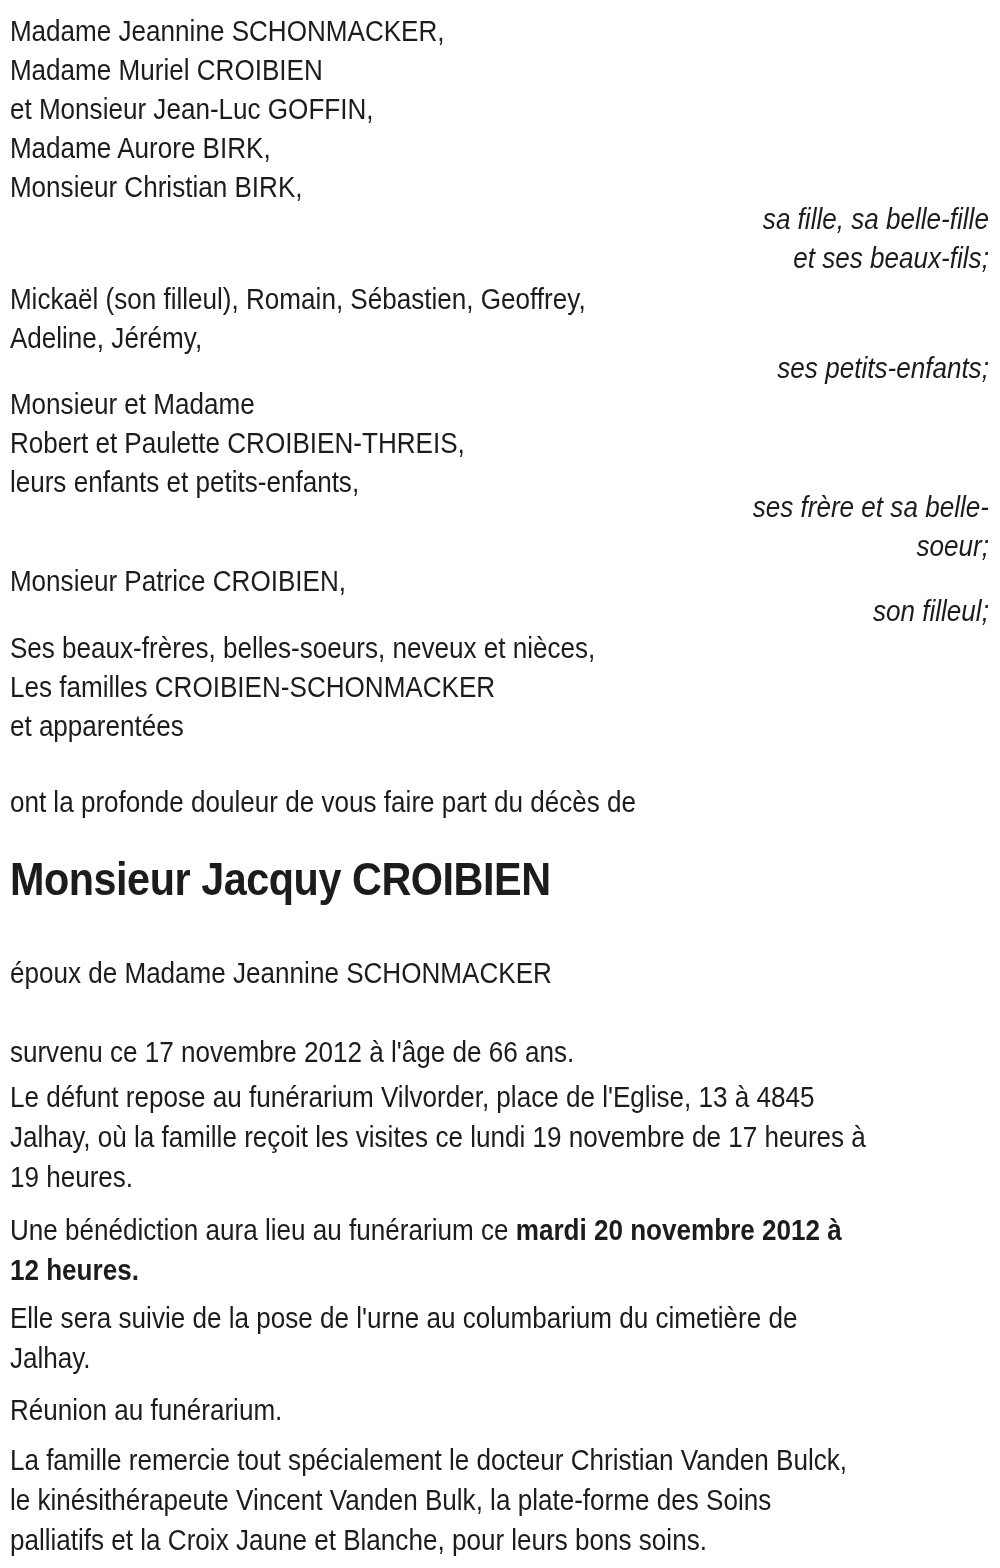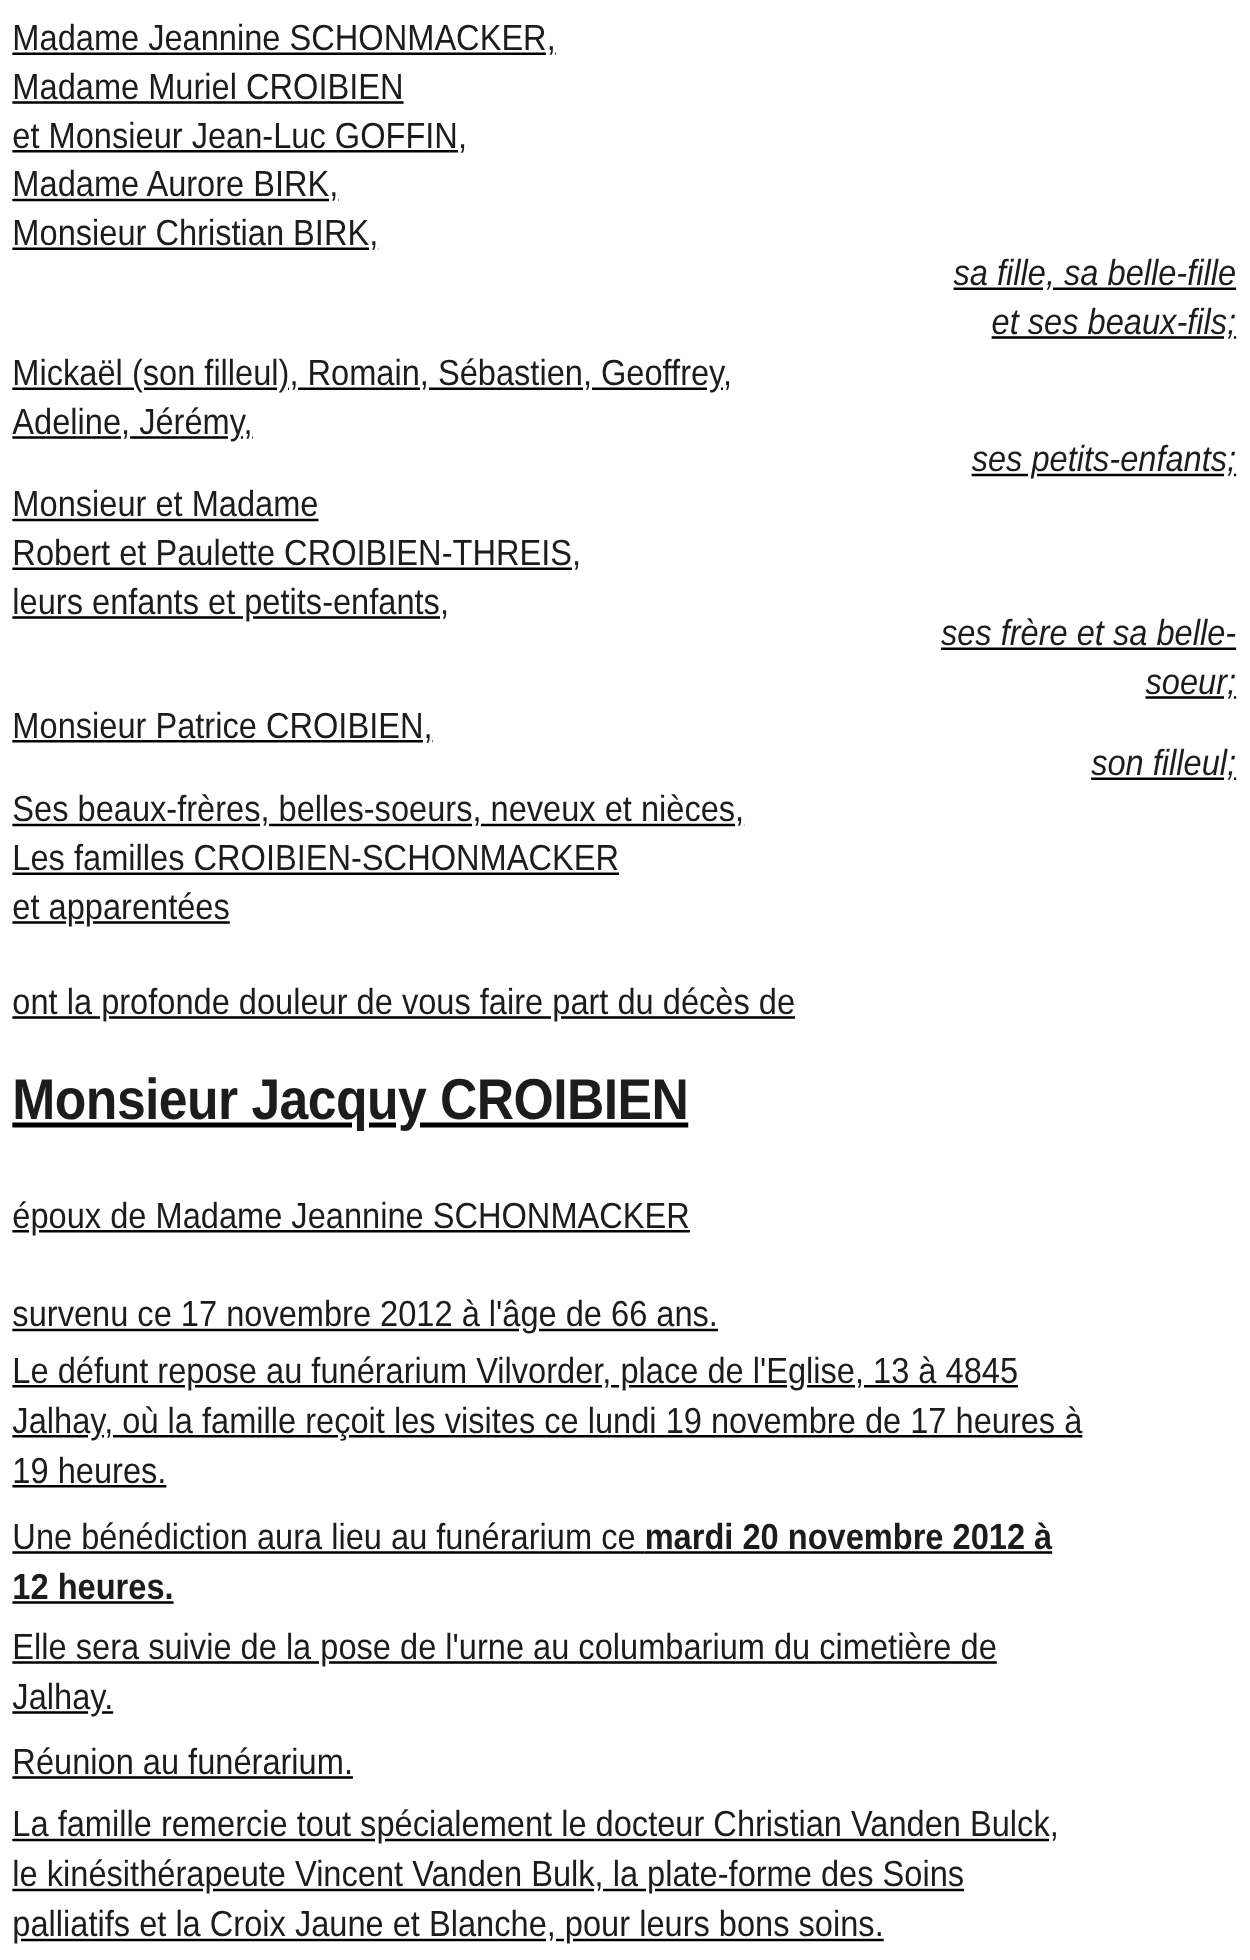--- a/index.html
+++ b/index.html
@@ -6,21 +6,20 @@
     margin: 0;
     padding: 0;
     background: #ffffff;
   }
   .page {
     position: relative;
     width: 1000px;
     height: 1568px;
     background: #ffffff;
     overflow: hidden;
-    text-decoration: underline;
   }
   
   .content {
     box-sizing: border-box;
     width: 1112px;
     padding: 12px 12px 0 11px;
     transform: scaleX(0.899);
     transform-origin: 0 0;
     font-family: "Liberation Sans", sans-serif;
     font-size: 29px;

